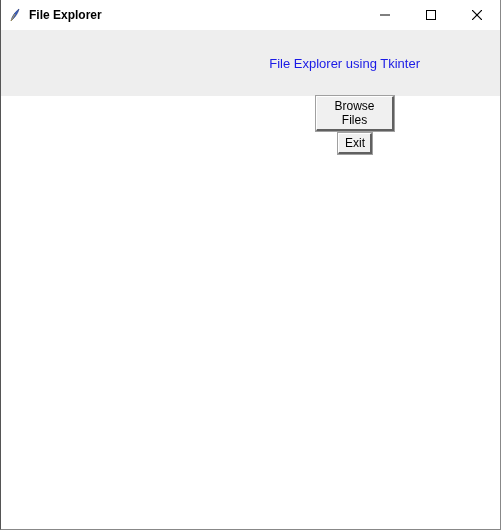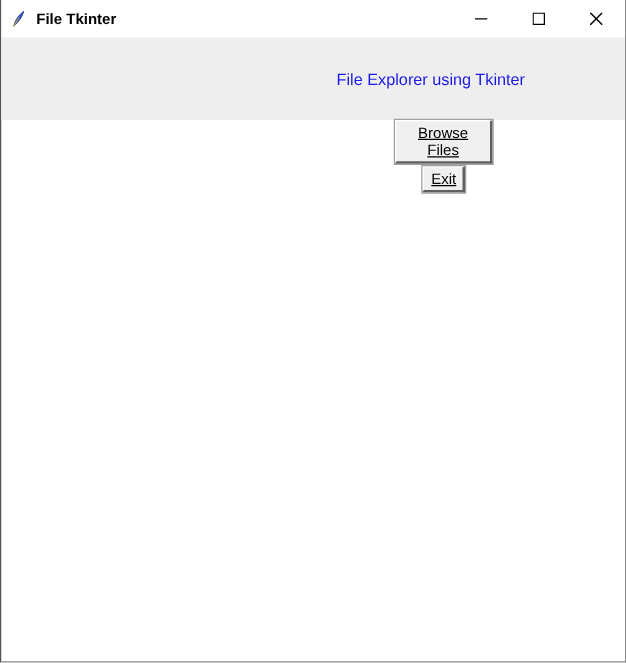--- a/index.html
+++ b/index.html
@@ -71,21 +71,20 @@
       font-size: 13px;
       font-weight: 400;
     }
     .button-area {
       display: flex;
       flex-direction: column;
       align-items: center;
       position: absolute;
       left: 315px;
       top: 96px;
-      text-decoration: underline;
     }
     .tk-button {
       background: #f0f0f0;
       border-top: 1px solid #ffffff;
       border-left: 1px solid #ffffff;
       border-right: 2px solid #606060;
       border-bottom: 2px solid #606060;
       outline: 1px solid #a0a0a0;
       padding: 2px 6px;
       font-family: "Segoe UI", Tahoma, sans-serif;
@@ -106,21 +105,21 @@
 </head>
 <body>
 
 <div class="titlebar">
   <span class="tk-icon">
     <svg width="14" height="14" viewBox="0 0 14 14">
       <path d="M3 13 C4 8 7 4 11 1 C10 5 8 8 4 12 L3 13 Z" fill="#3b5fc0" stroke="#1a2f70" stroke-width="0.6"></path>
       <path d="M3 13 L7 6" stroke="#d0b040" stroke-width="0.8"></path>
     </svg>
   </span>
-  <span class="title-text">File Tkinter</span>
+  <span class="title-text">File Explorer</span>
   <div class="controls">
     <div class="ctl">
       <svg width="10" height="10" viewBox="0 0 10 10">
           <line x1="0" y1="5" x2="10" y2="5" stroke="#000" stroke-width="1"></line>
         </svg>
     </div>
     <div class="ctl">
       <svg width="10" height="10" viewBox="0 0 10 10">
           <rect x="0.5" y="0.5" width="9" height="9" fill="none" stroke="#000" stroke-width="1"></rect>
         </svg>

